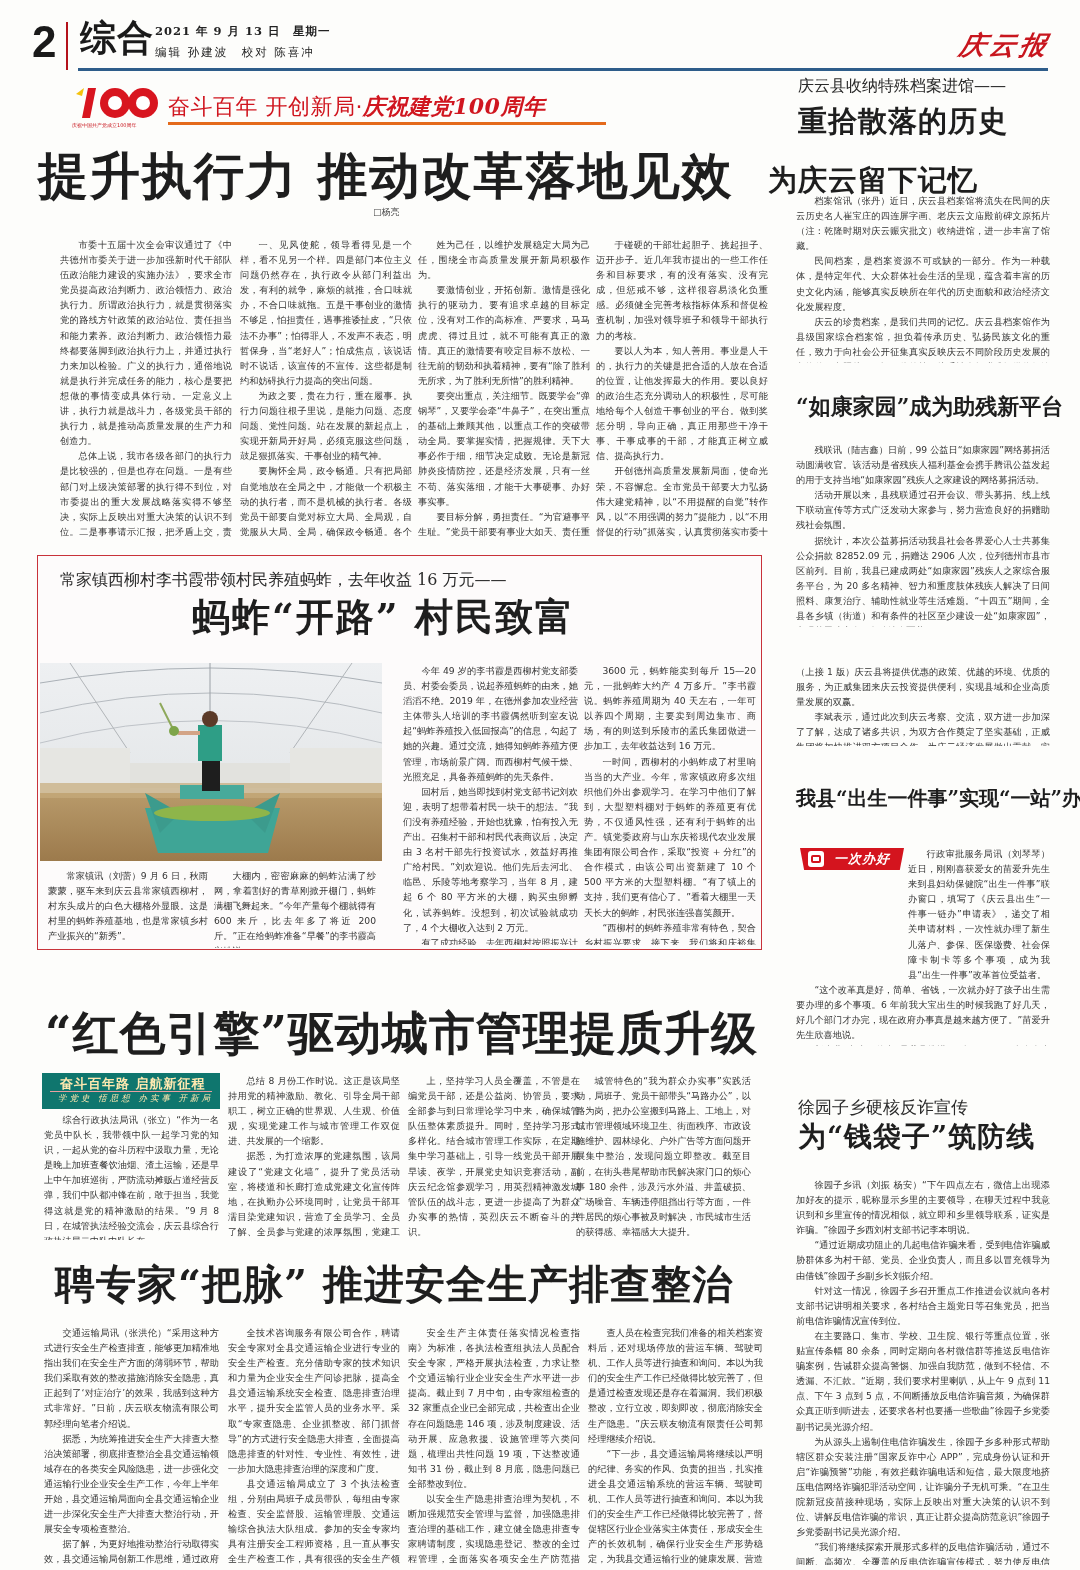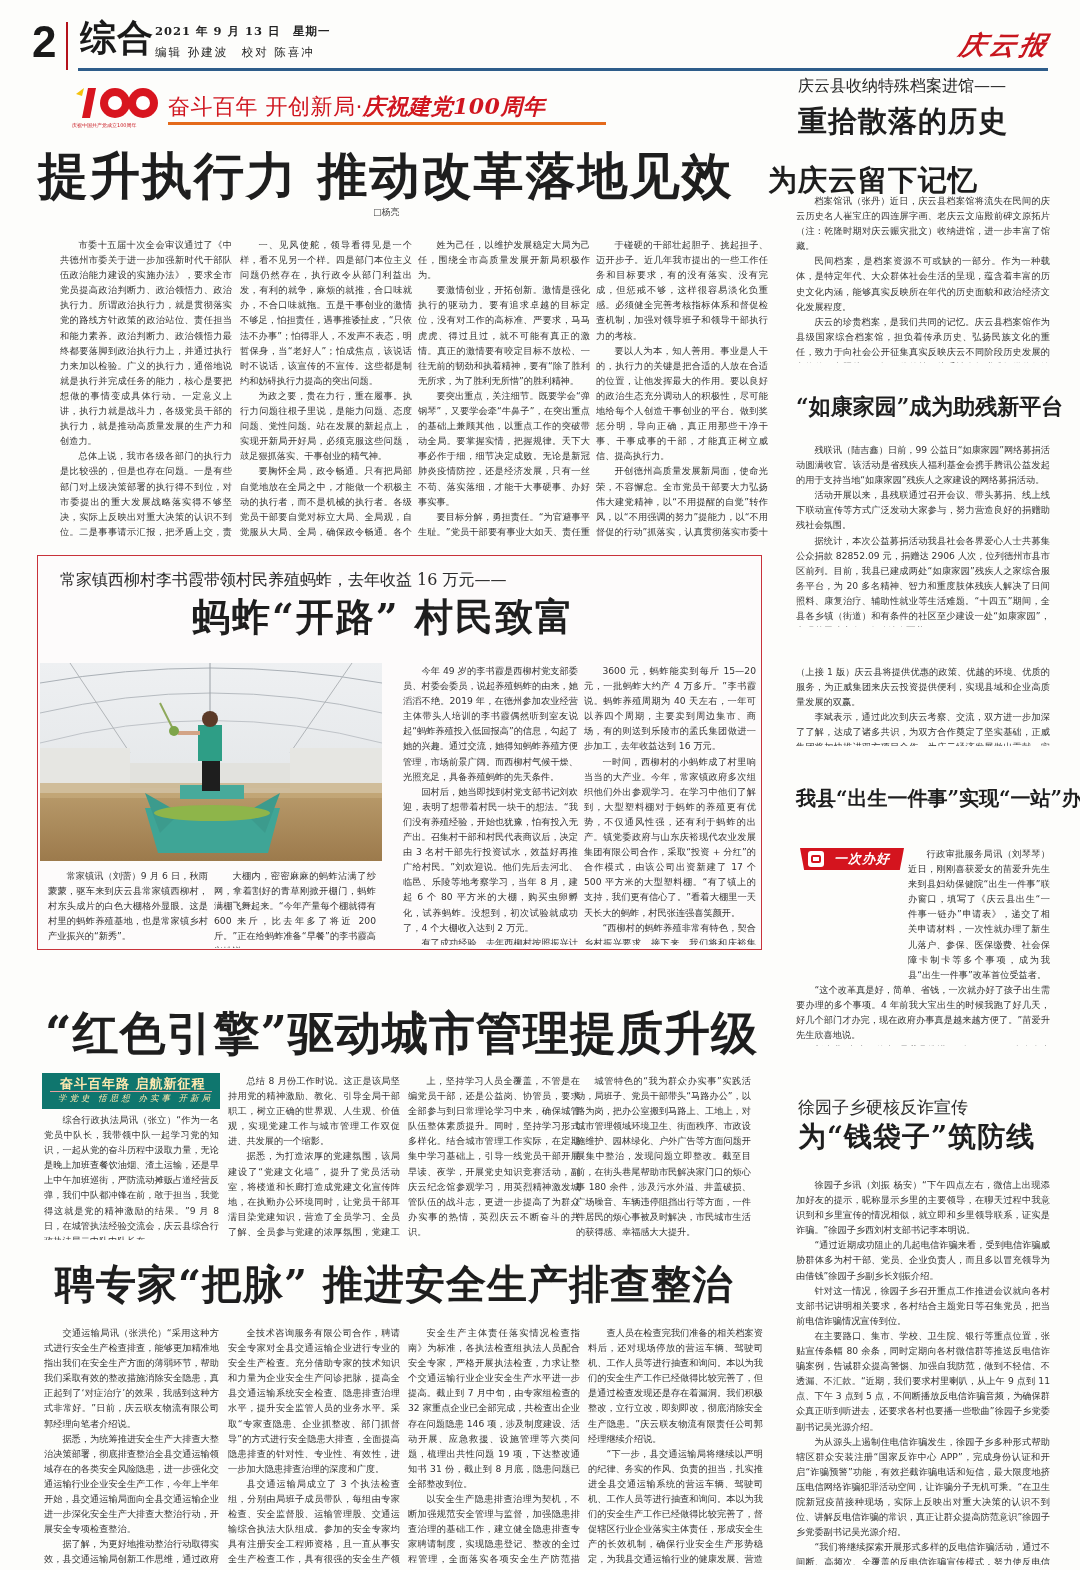--- a/index.html
+++ b/index.html
@@ -161,21 +161,21 @@
 <div class="col" style="left:403px;top:663px;width:175px;height:282px;">
     <div class="paras">
       <p>今年 49 岁的李书霞是西柳村党支部委员、村委会委员，说起养殖蚂蚱的由来，她滔滔不绝。2019 年，在德州参加农业经营主体带头人培训的李书霞偶然听到室友说起“蚂蚱养殖投入低回报高”的信息，勾起了她的兴趣。通过交流，她得知蚂蚱养殖方便管理，市场前景广阔。而西柳村气候干燥、光照充足，具备养殖蚂蚱的先天条件。</p>
       <p>回村后，她当即找到村党支部书记刘欢迎，表明了想带着村民一块干的想法。“我们没有养殖经验，开始也犹豫，怕有投入无产出。召集村干部和村民代表商议后，决定由 3 名村干部先行投资试水，效益好再推广给村民。”刘欢迎说。他们先后去河北、临邑、乐陵等地考察学习，当年 8 月，建起 6 个 80 平方米的大棚，购买虫卵孵化，试养蚂蚱。没想到，初次试验就成功了，4 个大棚收入达到 2 万元。</p>
       <p>有了成功经验，去年西柳村按照振兴计划扩大了养殖规模，6 名村民加入养殖行列，建起 46 个大棚。“去年卖完第二批就回本了，建一个棚大约需要</p>
     </div>
   </div>
 <div class="col" style="left:584px;top:663px;width:172px;height:282px;">
     <div class="paras">
       <p>3600 元，蚂蚱能卖到每斤 15—20 元，一批蚂蚱大约产 4 万多斤。”李书霞说。蚂蚱养殖周期为 40 天左右，一年可以养四个周期，主要卖到周边集市、商场，有的则送到乐陵市的孟氏集团做进一步加工，去年收益达到 16 万元。</p>
-      <p>一时间，西柳村的小蚂蚱成了村里响当当的大产业。今年，常家镇政府多次组织他们外出参观学习。在学习中他们了解到，大型塑料棚对于蚂蚱的养殖更有优势，不仅通风性强，还有利于蚂蚱的出产。镇党委政府与山东庆裕现代农业发展集团有限公司合作，采取“投资 + 分红”的合作模式，由该公司出资新建了 17 个500 平方米的大型塑料棚。“有了镇上的支持，我们更有信心了。”看着大棚里一天天长大的蚂蚱，村民张连强喜笑颜开。</p>
+      <p>一时间，西柳村的小蚂蚱成了村里响当当的大产业。今年，常家镇政府多次组织他们外出参观学习。在学习中他们了解到，大型塑料棚对于蚂蚱的养殖更有优势，不仅通风性强，还有利于蚂蚱的出产。镇党委政府与山东庆裕现代农业发展集团有限公司合作，采取“投资 + 分红”的合作模式，由该公司出资新建了 10 个500 平方米的大型塑料棚。“有了镇上的支持，我们更有信心了。”看着大棚里一天天长大的蚂蚱，村民张连强喜笑颜开。</p>
       <p>“西柳村的蚂蚱养殖非常有特色，契合乡村振兴要求。接下来，我们将和庆裕集团进行更深入的合作，研究产品深加工，提高附加值，让村里的蚂蚱品牌走出去。”庆云县委副书记、常家镇党委书记张维腾说。</p>
     </div>
   </div>
 
 <h2 class="hl" style="left:45px;top:1003px;font-size:46px;letter-spacing:1px;">“红色引擎”驱动城市管理提质升级</h2>
 
 <div class="badge-red">
   <div class="t1">奋斗百年路 启航新征程</div>
   <div class="line"></div>
   <div class="t2">学党史 悟思想 办实事 开新局</div>
@@ -262,21 +262,21 @@
 
   <h3 class="hl" style="left:796px;top:785px;font-size:20px;">我县“出生一件事”实现“一站”办结</h3>
   <div class="once-badge">
     <div class="shape"></div>
     <div class="icon"></div>
     <div class="label">一次办好</div>
   </div>
   <div class="col" style="left:796px;top:846px;width:254px;height:200px;text-indent:0;">
       <div class="paras birth-wrap">
         <p>行政审批服务局讯（刘琴琴）近日，刚刚喜获爱女的苗爱升先生来到县妇幼保健院“出生一件事”联办窗口，填写了《庆云县出生“一件事一链办”申请表》，递交了相关申请材料，一次性就办理了新生儿落户、参保、医保缴费、社会保障卡制卡等多个事项，成为我县“出生一件事”改革首位受益者。</p>
-        <p>“这个改革真是好，简单、省钱，一次就办好了孩子出生需要办理的多个事项。4 年前我大宝出生的时候我跑了好几天，好几个部门才办完，现在政府办事真是越来越方便了。”苗爱升先生欣喜地说。</p>
+        <p>“这个改革真是好，简单、省钱，一次就办好了孩子出生需要办理的多个事项。6 年前我大宝出生的时候我跑了好几天，好几个部门才办完，现在政府办事真是越来越方便了。”苗爱升先生欣喜地说。</p>
         <p>新生儿“出生一件事”是我县推进“双全双百”工程个人全生命周期的第一环节，县行政审批服务局作为牵头部门，积极组织协调人社、公安、卫健、医保等相关部门，围绕新生儿出生后需要办理的出生医学证明办理、户口登记、医保参保等事项，按“一件事”进行梳理，通过部门配合、事项融合、数据共享、流程再造，实现跨部门事项联办，有效解决了新生儿“出生一件事”多环节、多处跑、多次跑等问题。</p>
       </div>
     </div>
 
   <div class="kicker" style="left:798px;top:1096px;font-size:17px;">徐园子乡硬核反诈宣传</div>
   <h3 class="hl" style="left:798px;top:1118px;font-size:28px;letter-spacing:1px;">为“钱袋子”筑防线</h3>
   <div class="col" style="left:796px;top:1177px;width:254px;height:388px;">
       <div class="paras">
         <p>徐园子乡讯（刘振 杨安）“下午四点左右，微信上出现添加好友的提示，昵称显示乡里的主要领导，在聊天过程中我意识到和乡里宣传的情况相似，就立即和乡里领导联系，证实是诈骗。”徐园子乡西刘村支部书记李本明说。</p>
         <p>“通过近期成功阻止的几起电信诈骗来看，受到电信诈骗威胁群体多为村干部、党员、企业负责人，而且多以冒充领导为由借钱”徐园子乡副乡长刘振介绍。</p>

